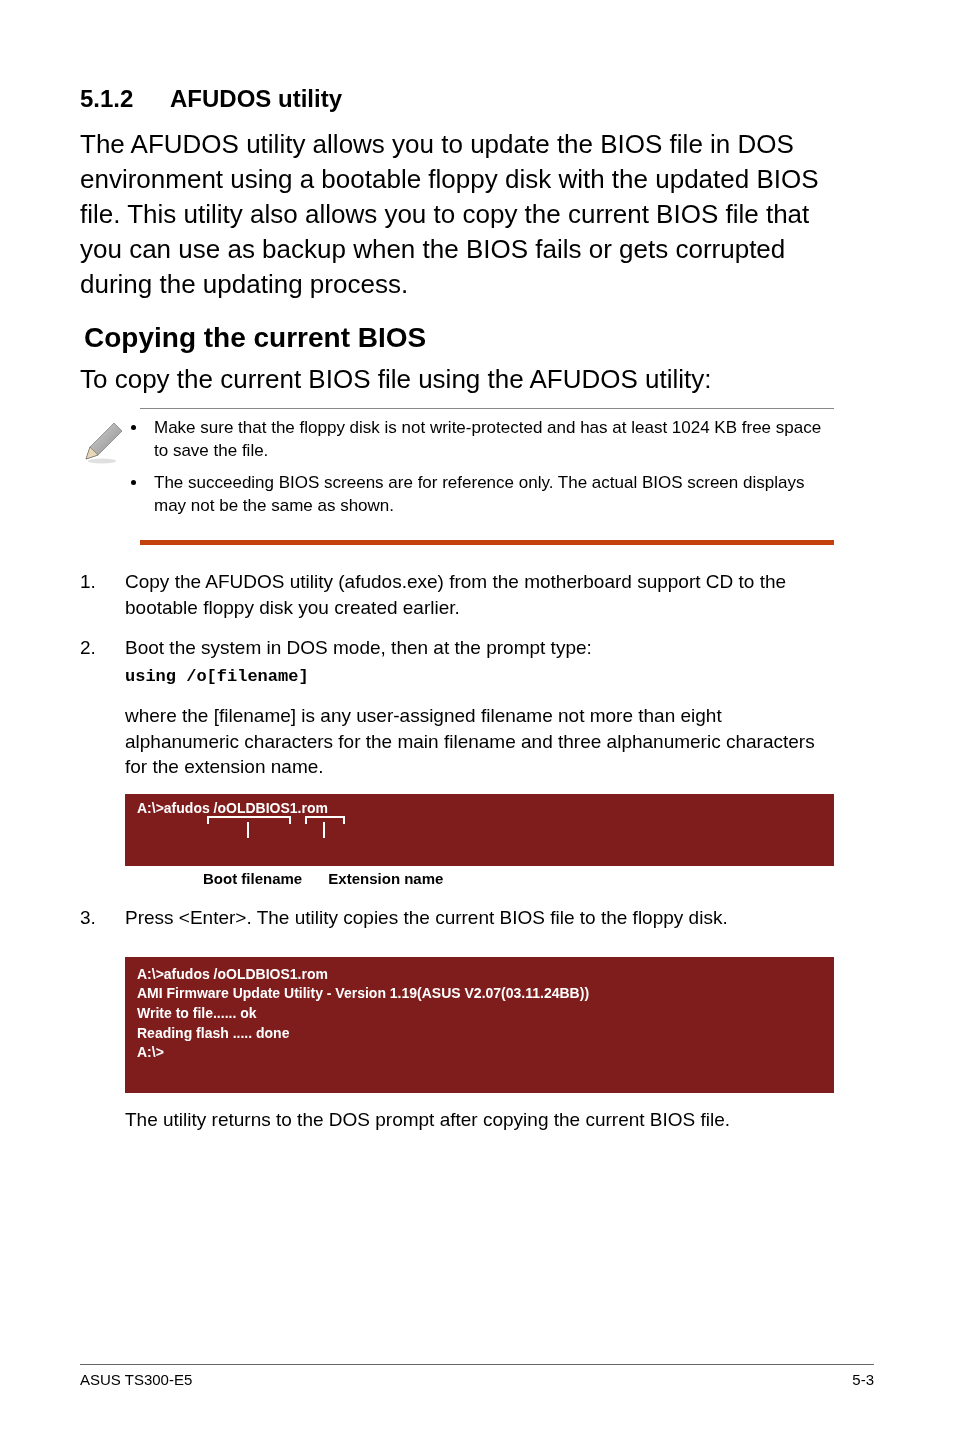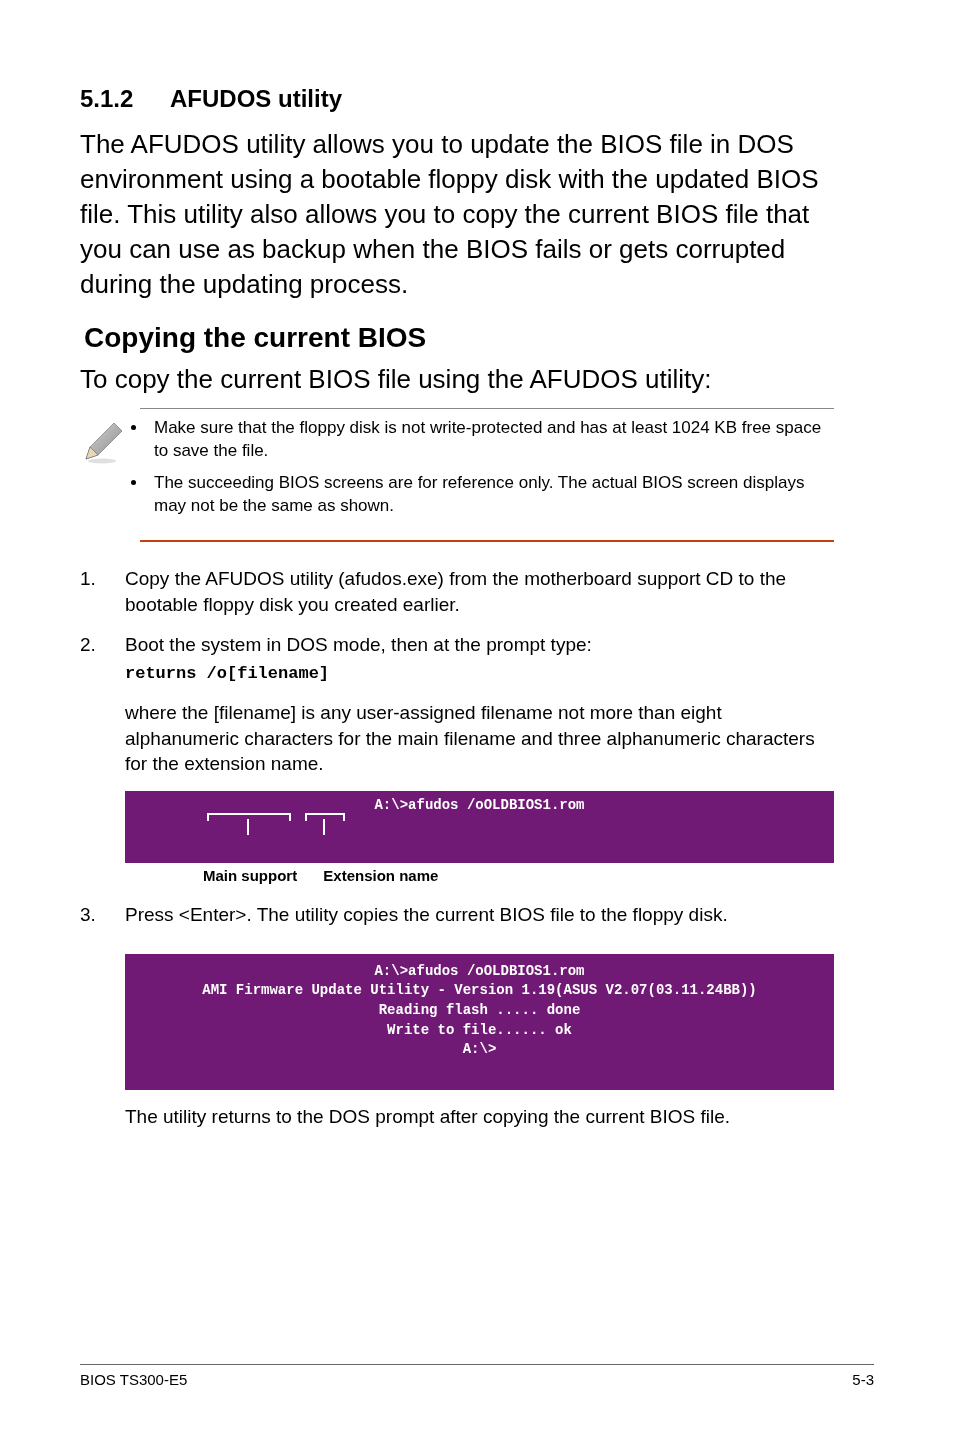--- a/index.html
+++ b/index.html
@@ -30,21 +30,21 @@
     line-height: 1.35;
     margin: 0 8px 20px 0;
   }
   .heading-3 {
     font-size: 28px;
     font-weight: bold;
     margin: 10px 0 8px 4px;
   }
   .note-box {
     border-top: 1px solid #888;
-    border-bottom: 2px solid #c2410c;
+    border-bottom: 5px solid #c2410c;
     margin: 10px 0 24px 60px;
     padding: 8px 0 8px 0;
     display: flex;
     align-items: flex-start;
   }
   .note-icon {
     width: 50px;
     flex-shrink: 0;
     padding-top: 4px;
     margin-left: -60px;
@@ -81,29 +81,28 @@
     flex: 1;
   }
   .mono {
     font-family: "Courier New", monospace;
     font-weight: bold;
     font-size: 17px;
     display: block;
     margin: 6px 0 14px 0;
   }
   .terminal {
-    background: #701a75;
+    background: #7f1d1d;
     color: #ffffff;
-    font-family: Liberation Mono, monospace;
+    font-family: Liberation Sans, sans-serif;
     font-weight: bold;
     font-size: 14px;
     padding: 6px 12px 6px 12px;
     margin-left: 45px;
     position: relative;
-    text-align: center;
   }
   .term1 {
     height: 60px;
   }
   .term2 {
     padding: 8px 12px 30px 12px;
     line-height: 1.4;
   }
   .bracket-main {
     position: absolute;
@@ -213,55 +212,55 @@
 
   <ol class="numbered">
     <li>
       <span class="idx">1.</span>
       <div class="content">Copy the AFUDOS utility (afudos.exe) from the motherboard support CD to the bootable floppy disk you created earlier.</div>
     </li>
     <li>
       <span class="idx">2.</span>
       <div class="content">
         <div>Boot the system in DOS mode, then at the prompt type:</div>
-        <span class="mono">returns /o[filename]</span>
+        <span class="mono">using /o[filename]</span>
         <div>where the [filename] is any user-assigned filename not more than eight alphanumeric characters  for the main filename and three alphanumeric characters for the extension name.</div>
       </div>
     </li>
   </ol>
 
   <div class="terminal term1">
     <div>A:\&gt;afudos /oOLDBIOS1.rom</div>
     <div class="bracket-main"></div>
     <div class="bracket-main-stem"></div>
     <div class="bracket-ext"></div>
     <div class="bracket-ext-stem"></div>
   </div>
   <div class="annot-labels">
-    <span class="lbl-main">Main support</span>
+    <span class="lbl-main">Boot filename</span>
     <span class="lbl-ext">Extension name</span>
   </div>
 
   <ol class="numbered">
     <li>
       <span class="idx">3.</span>
       <div class="content">Press &lt;Enter&gt;. The utility copies the current BIOS file to the floppy disk.</div>
     </li>
   </ol>
 
   <div style="height:12px"></div>
 
   <div class="terminal term2">
     <div>A:\&gt;afudos /oOLDBIOS1.rom</div>
     <div>AMI Firmware Update Utility - Version 1.19(ASUS V2.07(03.11.24BB))</div>
+    <div>   Write to file...... ok</div>
     <div>   Reading flash ..... done</div>
-    <div>   Write to file...... ok</div>
     <div>A:\&gt;</div>
   </div>
 
   <p class="indent-text">The utility returns to the DOS prompt after copying the current BIOS file.</p>
 
 </div>
 
 <div class="footer">
-  <span>BIOS TS300-E5</span>
+  <span>ASUS TS300-E5</span>
   <span>5-3</span>
 </div>
 
 </body></html>

